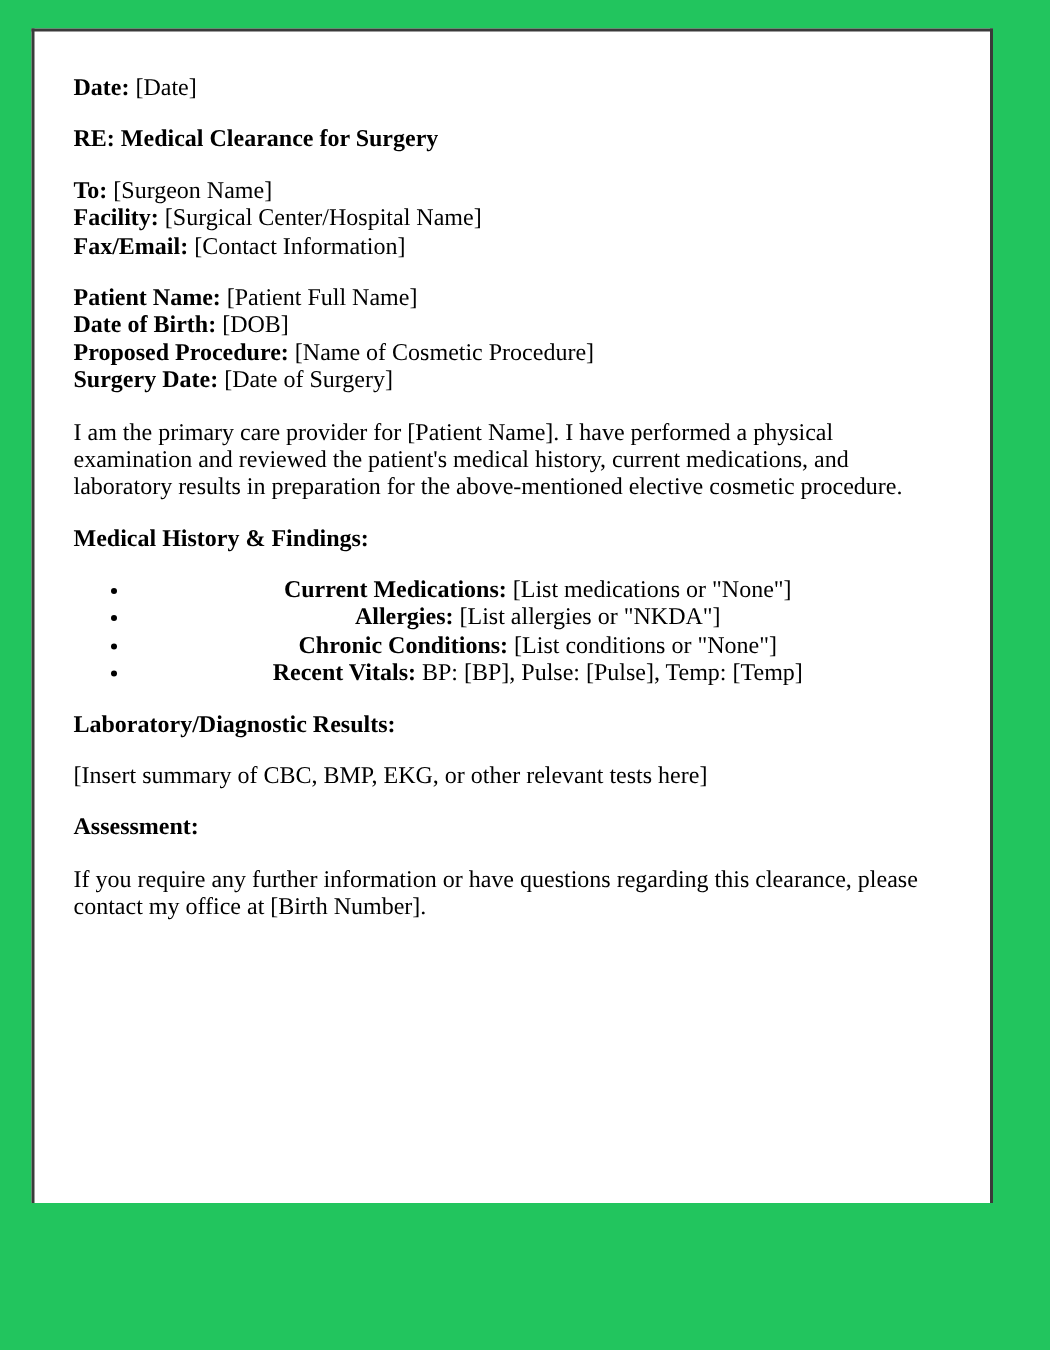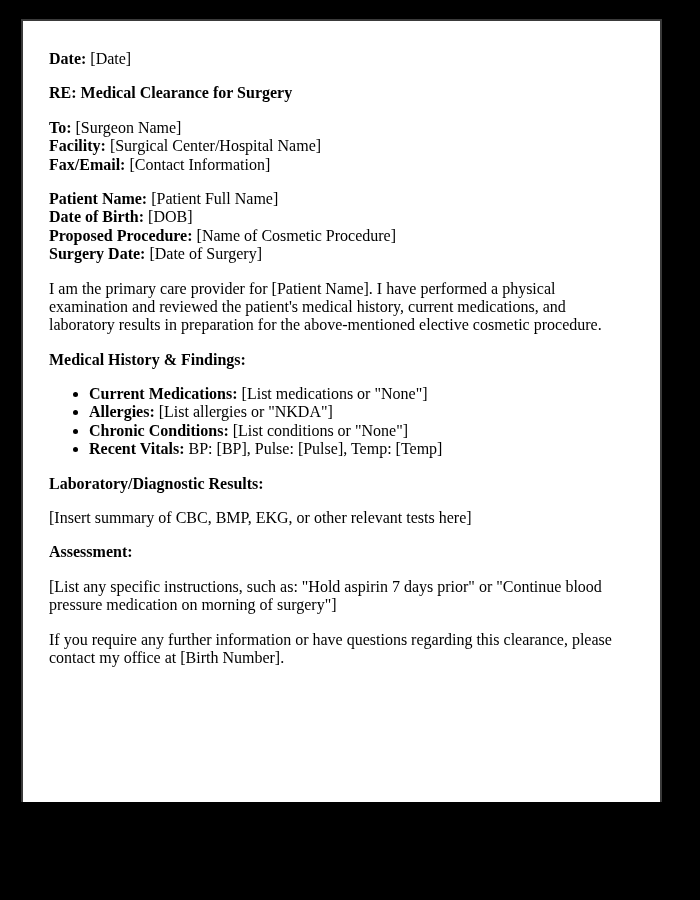--- a/index.html
+++ b/index.html
@@ -10,21 +10,21 @@
     width: 700px;
     height: 900px;
     font-family: "Liberation Serif", "DejaVu Serif", serif;
     font-size: 16px;
     color: #000000;
   }
   .page {
     position: relative;
     width: 700px;
     height: 900px;
-    background: #000000;
+    background: #22c55e;
     overflow: hidden;
   }
   .letter-box {
     position: absolute;
     left: 21px;
     top: 19px;
     width: 641px;
     height: 783px;
     border: 2px solid #3a3a3a;
     border-bottom: none;
@@ -32,20 +32,21 @@
     overflow: hidden;
     background: #ffffff;
   }
   .letter-box p {
     margin: 16px 0;
     line-height: 1.15;
   }
   .letter-box ul {
     margin: 16px 0;
     padding-left: 40px;
+    text-align: center;
   }
   .letter-box li {
     line-height: 1.15;
     margin: 0;
   }
   strong { font-weight: bold; }
 </style>
 </head>
 <body>
 
@@ -112,18 +113,17 @@
     </p>
 
     <p>[Insert summary of CBC, BMP, EKG, or other relevant tests here]</p>
 
     <p>
       <strong>Assessment:</strong>
     </p>
 
 
 
-    <p>[List any specific instructions, such as: "Hold aspirin 7 days prior" or "Continue blood pressure medication on morning of surgery"]</p>
 
     <p>If you require any further information or have questions regarding this clearance, please contact my office at [Birth Number].</p>
 
   </div>
 </div>
 
 </body></html>

